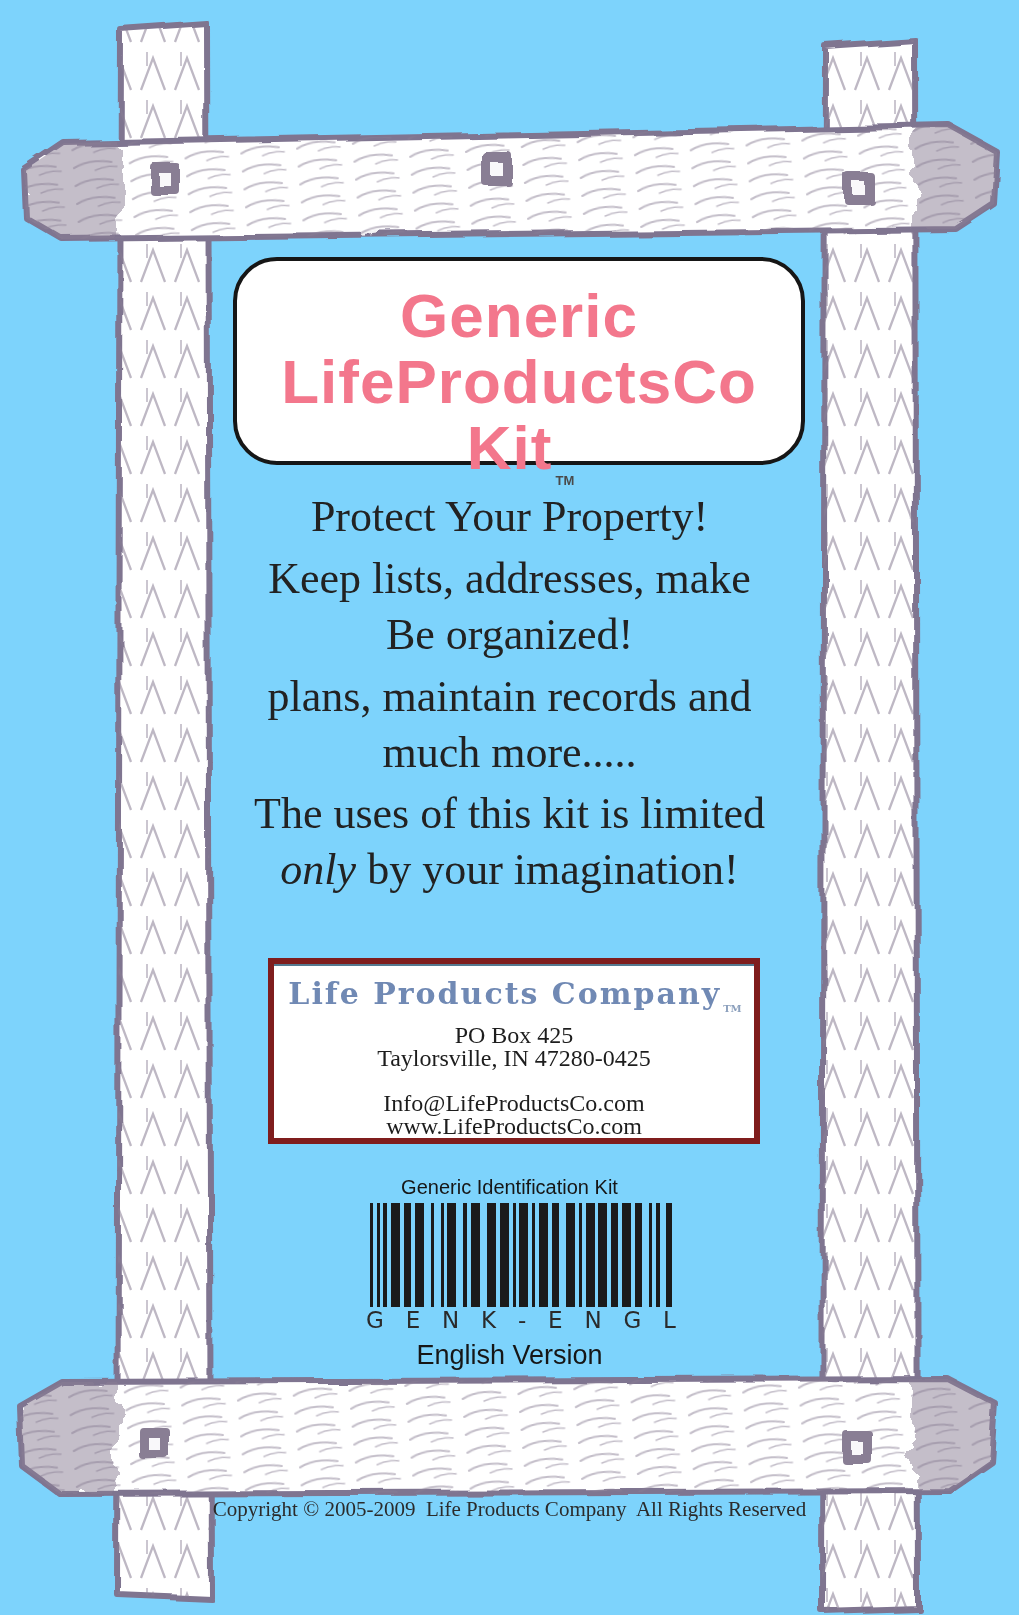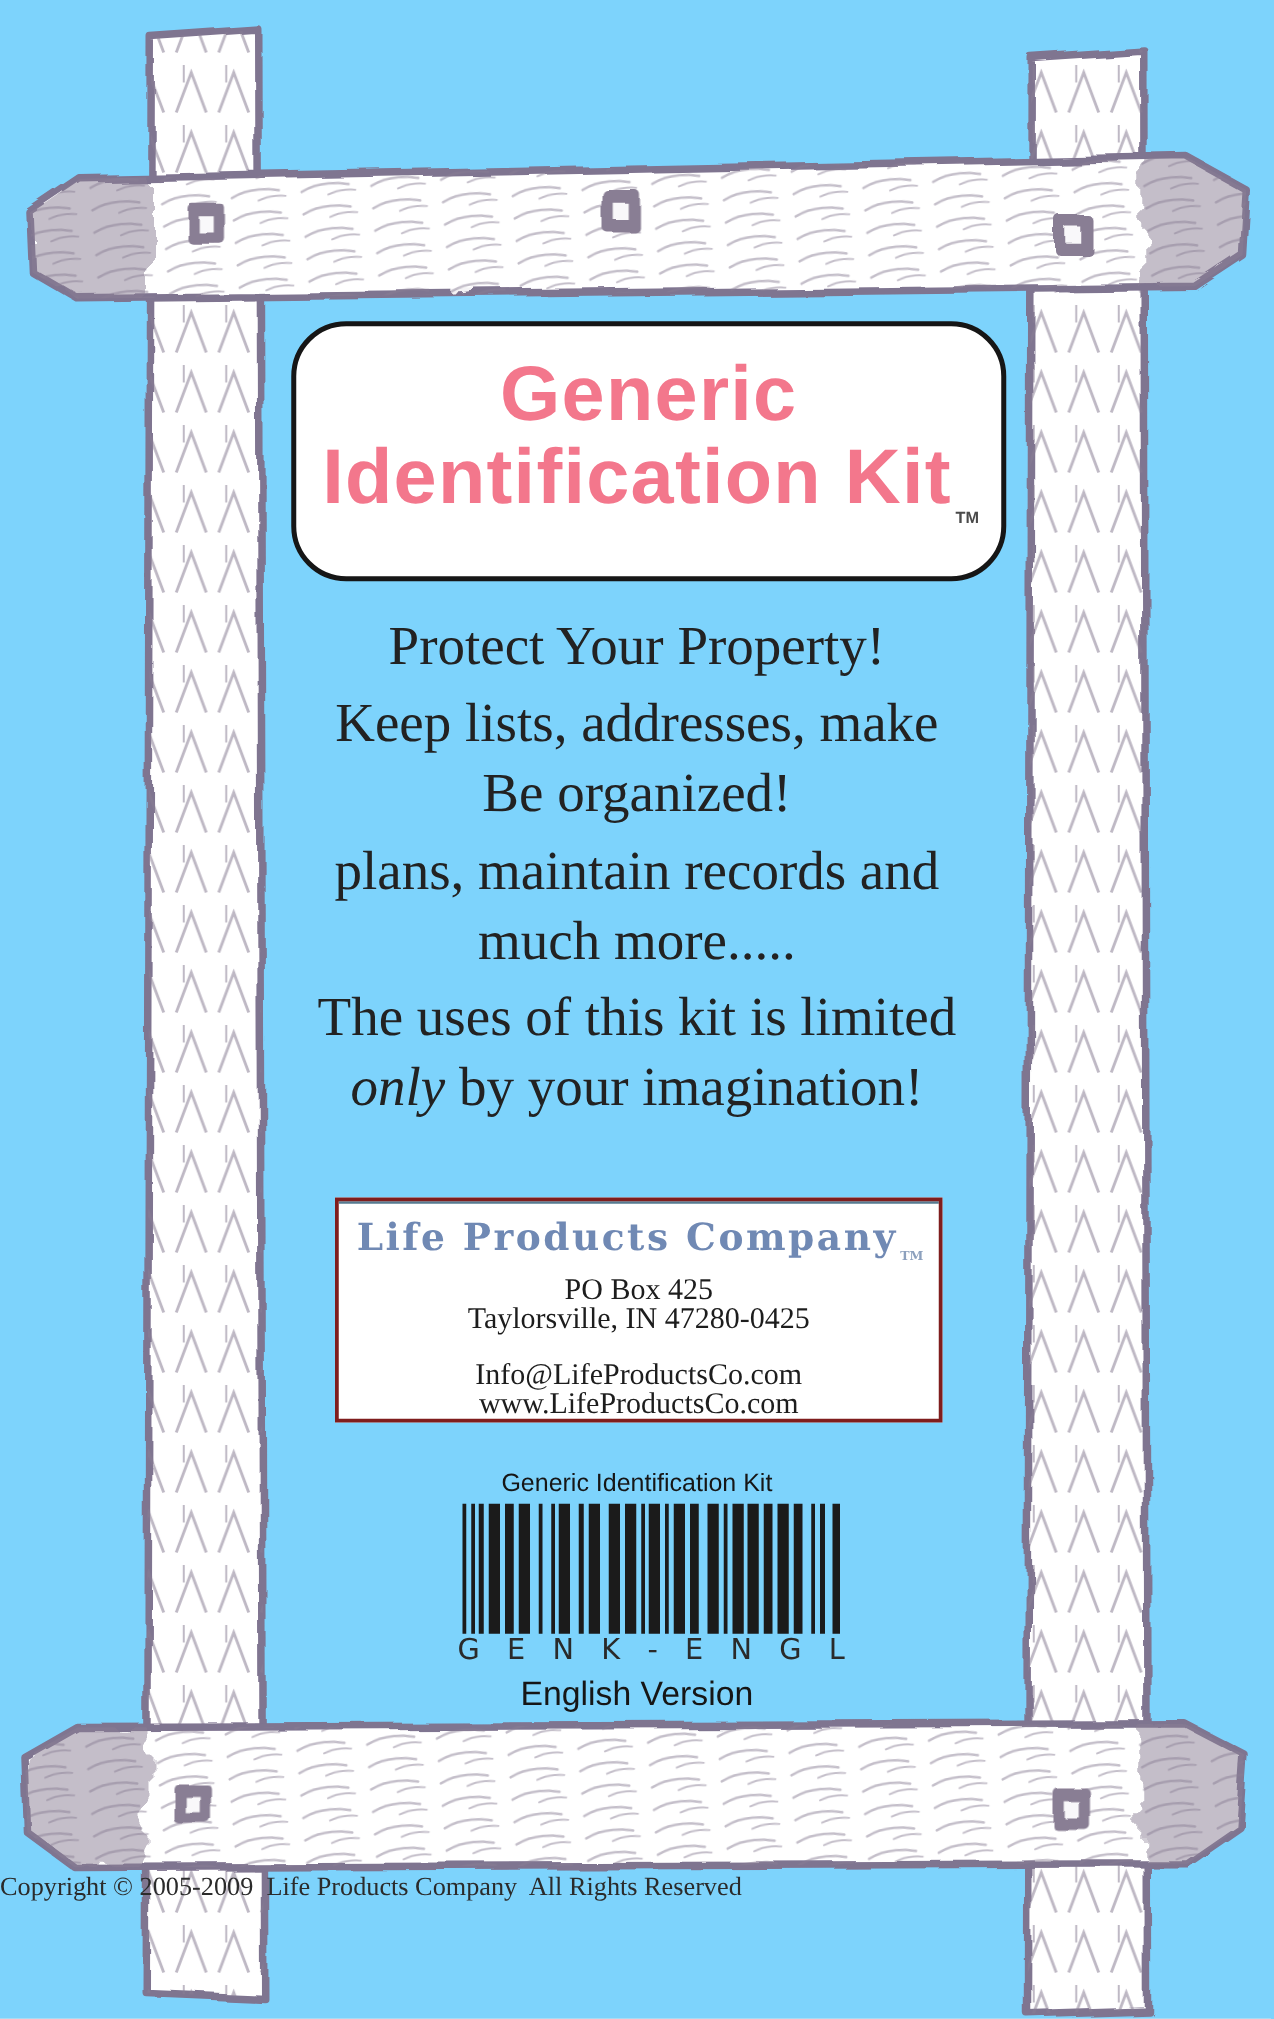--- a/index.html
+++ b/index.html
@@ -38,21 +38,21 @@
     text-align:center;font-size:44px;line-height:56px;color:#222;
   }
   .pitch-line{white-space:pre;}
   .gap-after{margin-bottom:6px;}
   .uses-start{margin-top:5px;}
   .italic{font-style:italic;}
 
   
   .company-card{
     position:absolute;left:268px;top:958px;width:480px;height:160px;
-    background:#fff;border:3px solid #7f1d1d;
+    background:#fff;border:6px solid #7f1d1d;
     box-shadow:inset 0 2px 0 #557a90;
     text-align:center;padding-top:14px;
   }
   .company-name{
     font-family:"DejaVu Serif", serif;font-weight:bold;
     font-size:30px;line-height:32px;letter-spacing:2px;
     margin-bottom:7px;
   }
   .tm-company{
     font-size:10px;letter-spacing:0;color:#8ca0bd;
@@ -75,21 +75,21 @@
     display:flex;justify-content:space-between;
     font-family:"DejaVu Sans", sans-serif;font-size:23px;color:#2a2a2a;
   }
   .bc-version{
     position:absolute;left:0;top:1340px;width:100%;text-align:center;
     font-family:"Liberation Sans", sans-serif;font-size:27px;color:#161616;
   }
 
   
   .copyright{
-    position:absolute;left:0;top:1497px;width:100%;text-align:left;
+    position:absolute;left:0;top:1497px;width:100%;text-align:center;
     font-size:21px;color:#2b2b2b;white-space:pre;
   }
 </style>
 </head>
 <body>
 
 <div class="page">
 
   <svg class="frame-svg" width="1019" height="1615" viewBox="0 0 1019 1615" aria-hidden="true">
     <defs>
@@ -202,21 +202,21 @@
           <rect x="851" y="1441" width="12" height="13" fill="#fff" opacity="0.95"></rect>
         </g>
     </g>
   </svg>
 
   <div class="content">
 
     <div class="title-card">
       <div class="title-line" style="color:#f3778c;">Generic</div>
       <div class="title-line" style="color:#f3778c;">
-        <span>Identification Kit</span><span class="tm-title">TM</span>
+        <span>LifeProductsCo Kit</span><span class="tm-title">TM</span>
       </div>
     </div>
 
     <div class="pitch">
       <div class="pitch-line gap-after">Protect Your Property!</div>
       <div class="pitch-line">Keep lists, addresses, make</div>
       <div class="pitch-line gap-after">Be organized!</div>
       <div class="pitch-line">plans, maintain records and</div>
       <div class="pitch-line">much more.....</div>
       <div class="pitch-line uses-start">The uses of this kit is limited</div>

